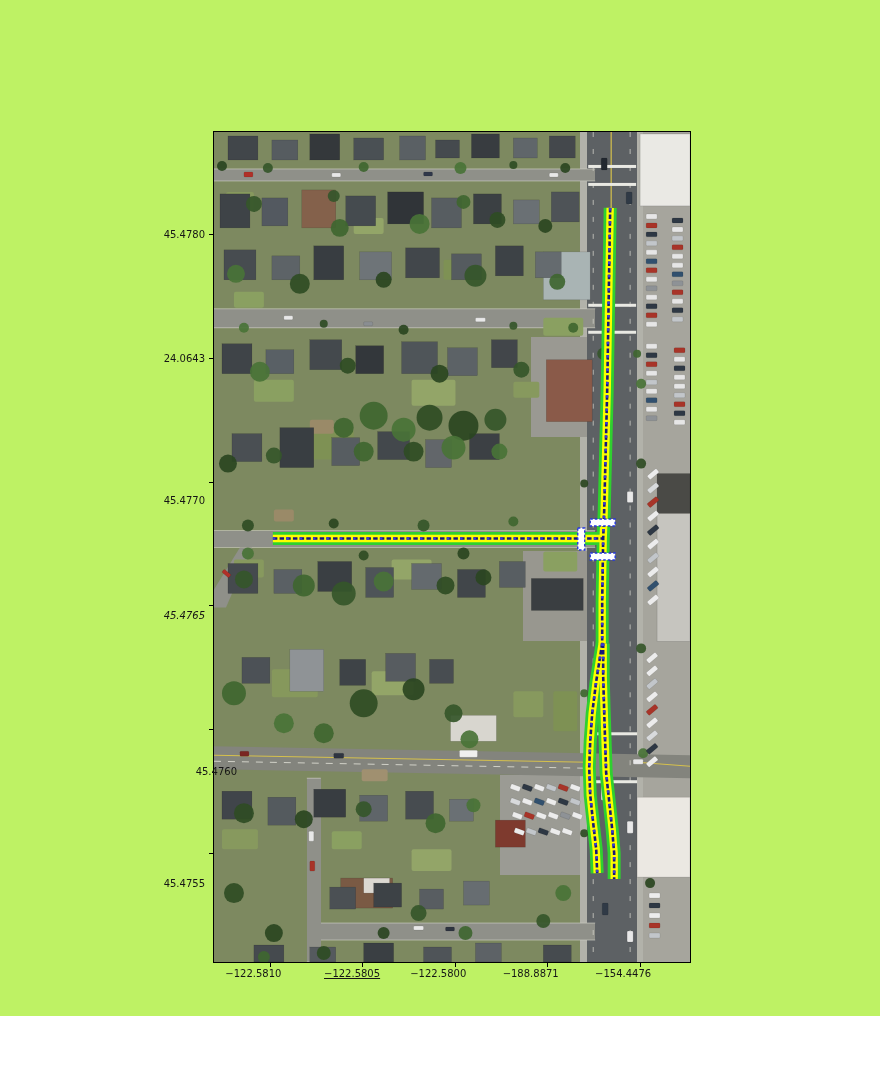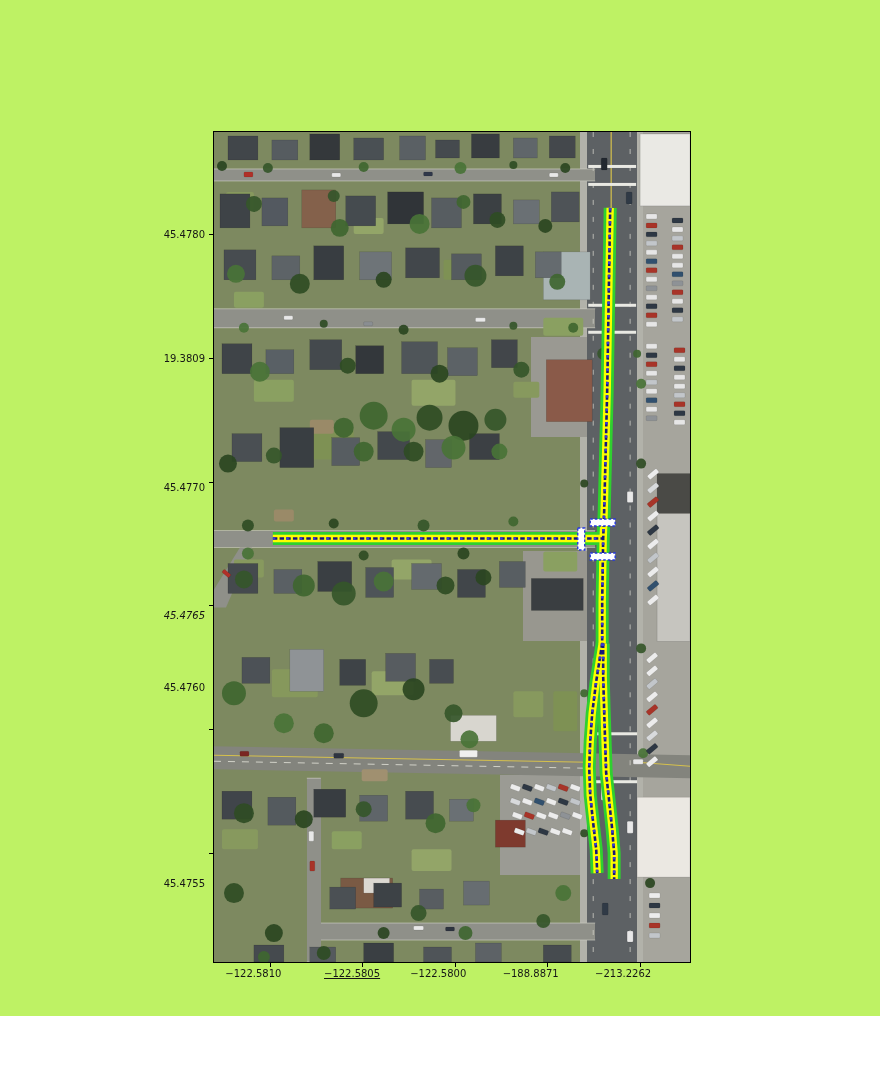--- a/index.html
+++ b/index.html
@@ -398,35 +398,35 @@
           <rect x="377" y="387.5" width="25" height="7" fill="#ffffff" stroke="#2436e0" stroke-width="1.4" stroke-dasharray="2.6 2"></rect>
           <rect x="377" y="421.5" width="25" height="7" fill="#ffffff" stroke="#2436e0" stroke-width="1.4" stroke-dasharray="2.6 2"></rect>
           <rect x="364.5" y="396.5" width="7" height="22" fill="#ffffff" stroke="#2436e0" stroke-width="1.4" stroke-dasharray="2.6 2"></rect>
         </g>
     </svg>
   </div>
   <div id="yaxis">
       <div class="ytick-mark" style="top: 234.375px;"></div>
       <div class="ytick-label" style="top: 228.875px;">45.4780</div>
       <div class="ytick-mark" style="top: 358.036px;"></div>
-      <div class="ytick-label" style="top: 352.536px;">19.3809</div>
+      <div class="ytick-label" style="top: 352.536px;">24.0643</div>
       <div class="ytick-mark" style="top: 481.696px;"></div>
-      <div class="ytick-label" style="top: 482px;">45.4770</div>
+      <div class="ytick-label" style="top: 495px;">45.4770</div>
       <div class="ytick-mark" style="top: 605.357px;"></div>
       <div class="ytick-label" style="top: 610px; font-style: italic;">45.4765</div>
       <div class="ytick-mark" style="top: 729.018px;"></div>
-      <div class="ytick-label" style="top: 682px;">45.4760</div>
+      <div class="ytick-label" style="top: 766px; padding-left: 32px;">45.4760</div>
       <div class="ytick-mark" style="top: 852.679px;"></div>
       <div class="ytick-label" style="top: 878px;">45.4755</div>
     </div>
   <div id="xaxis">
       <div class="xtick-mark" style="left: 269.814px;"></div>
       <div class="xtick-label" style="left: 225.314px;">−122.5810</div>
       <div class="xtick-mark" style="left: 362.256px;"></div>
       <div class="xtick-label" style="left: 324px; text-decoration: underline;">−122.5805</div>
       <div class="xtick-mark" style="left: 454.698px;"></div>
       <div class="xtick-label" style="left: 410.198px;">−122.5800</div>
       <div class="xtick-mark" style="left: 547.14px;"></div>
       <div class="xtick-label" style="left: 502.64px;">−188.8871</div>
       <div class="xtick-mark" style="left: 639.581px;"></div>
-      <div class="xtick-label" style="left: 595.081px;">−213.2262</div>
+      <div class="xtick-label" style="left: 595.081px;">−154.4476</div>
     </div>
 </div>
 
 </body></html>

